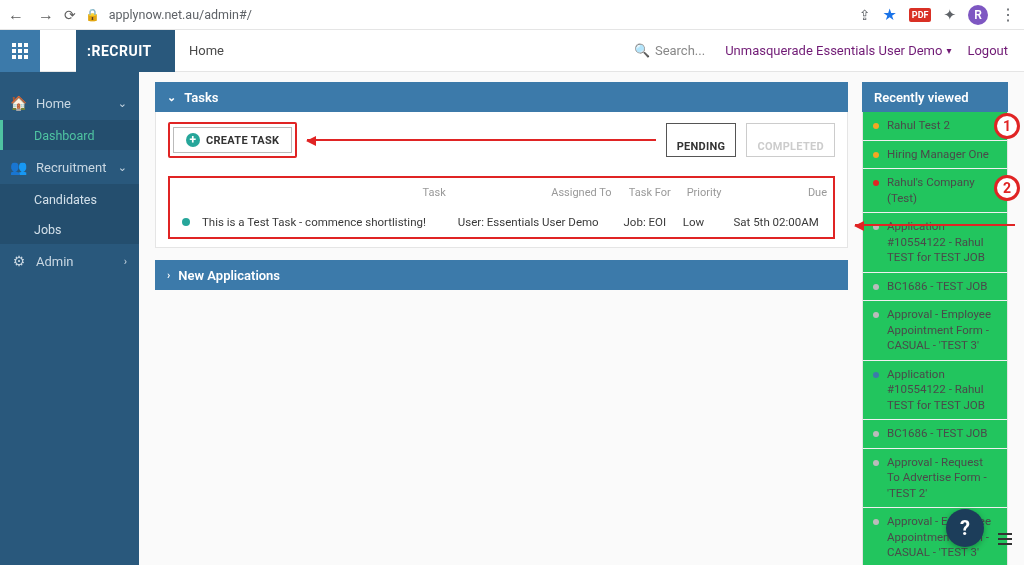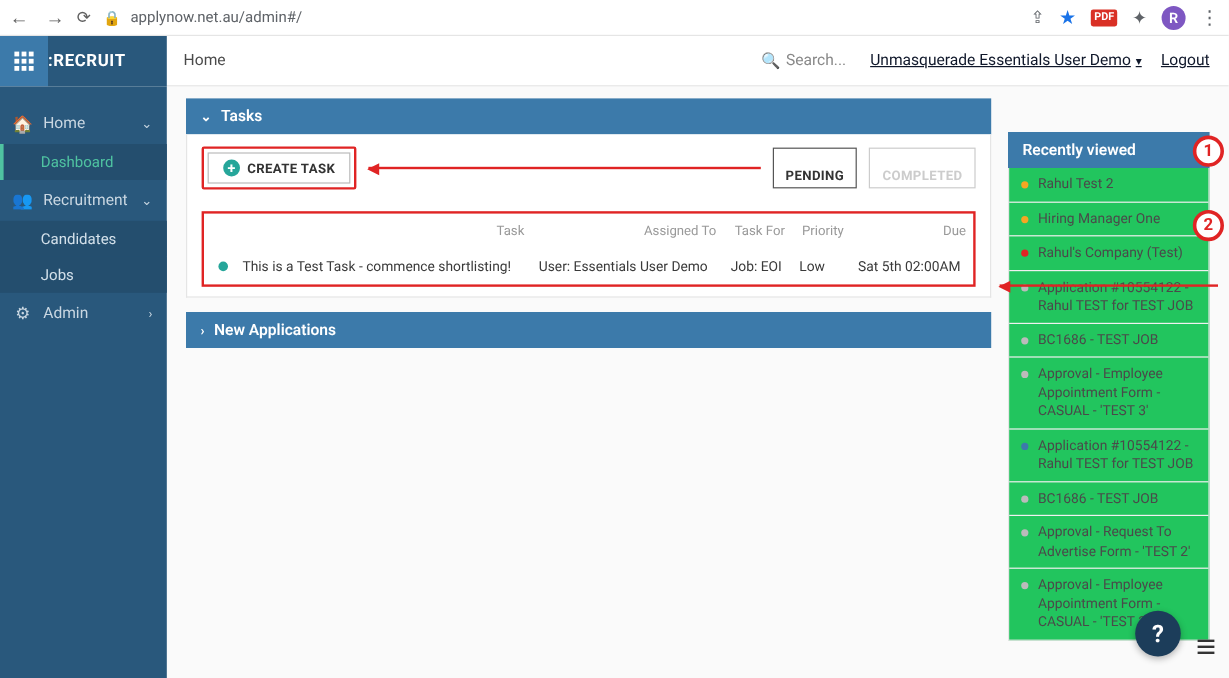--- a/index.html
+++ b/index.html
@@ -17,41 +17,41 @@
 .ext-red { background:#d93025; color:#fff; font-size:9px; font-weight:700; padding:2px 3px; border-radius:2px; position:relative; }
 .puzzle { font-size:15px; }
 .avatar-circle { width:20px; height:20px; border-radius:50%; background:#7e57c2; color:#fff; font-size:12px; font-weight:600; display:flex; align-items:center; justify-content:center; }
 .kebab { font-size:16px; }
 
 
 .app-topbar { height: 42px; display:flex; align-items:center; background:#fff; border-bottom:1px solid #e5e5e5; }
 .grid-btn { width:40px; height:42px; background:#3c7aaa; display:flex; align-items:center; justify-content:center; }
 .grid-icon { width:16px; height:16px; display:grid; grid-template-columns:repeat(3,1fr); gap:2px; }
 .grid-icon span { background:#fff; }
-.logo-block { width:99px; height:42px; background:#29587c; color:#fff; display:flex; align-items:center; padding-left:0; font-weight:700; font-size:14px; letter-spacing:0.5px; }
+.logo-block { width:99px; height:42px; background:#29587c; color:#fff; display:flex; align-items:center; padding-left:11px; font-weight:700; font-size:14px; letter-spacing:0.5px;margin-left:36px; }
 .crumb { padding-left:14px; color:#4a4a4a; font-size:13px; }
 .topbar-spacer { flex:1; }
 .search-wrap { display:flex; align-items:center; color:#888; font-size:13px; margin-right:20px; gap:4px; }
-.top-link { color:#0f172a; font-size:13px; margin-right:16px;text-decoration:underline; }
+.top-link { color:#701a75; font-size:13px; margin-right:16px; }
 .top-link.user { display:flex; align-items:center; gap:4px; }
 .caret-down { font-size:10px; }
 
 
 .app-body { display:flex; height:calc(565px - 30px - 42px); }
 .sidebar { width:139px; background:#29587c; color:#c9d7e2; padding-top:14px; }
 .nav-item { display:flex; align-items:center; height:34px; padding:0 12px; font-size:13px; gap:10px; cursor:pointer; }
 .nav-item .chev { margin-left:auto; font-size:11px; }
 .nav-sub { background:#244e6e; padding-left:34px; height:30px; display:flex; align-items:center; font-size:12.5px; color:#d3e0ea; cursor:pointer; }
 .nav-sub.active { color:#4fc3a1; border-left:3px solid #4fc3a1; padding-left:31px; background:#244e6e; }
 .nav-icon { width:14px; display:flex; align-items:center; justify-content:center; font-size:14px; }
 
 
 .main { flex:1; padding:10px 16px 0 16px; display:flex; gap:14px; overflow:hidden; }
 .main-col { flex:1; min-width:0; }
-.side-col { width:168px;margin-top:28px; }
+.side-col { width:146px; }
 
 .panel-header { background:#3c7aaa; color:#fff; height:30px; display:flex; align-items:center; padding:0 12px; font-size:13px; font-weight:600; gap:8px; }
 .panel-header .caret { font-size:11px; }
 
 .tasks-body { background:#fff; border:1px solid #e5e5e5; border-top:none; padding:10px 12px 8px 12px; }
 .create-row { display:flex; align-items:center; gap:10px; position:relative; }
 .create-btn-box { border:2px solid #e02424; padding:3px; border-radius:2px; display:inline-block; }
 .create-btn { border:1px solid #bbb; background:#fff; height:26px; padding:0 12px; display:flex; align-items:center; gap:6px; font-size:11px; font-weight:700; color:#333; letter-spacing:0.3px; cursor:pointer; }
 .create-btn .plus { width:14px; height:14px; border-radius:50%; background:#26a69a; color:#fff; display:flex; align-items:center; justify-content:center; font-size:12px; font-weight:700; }
 .arrow-line { flex:1; height:0; border-top:2px solid #e02424; position:relative; }

